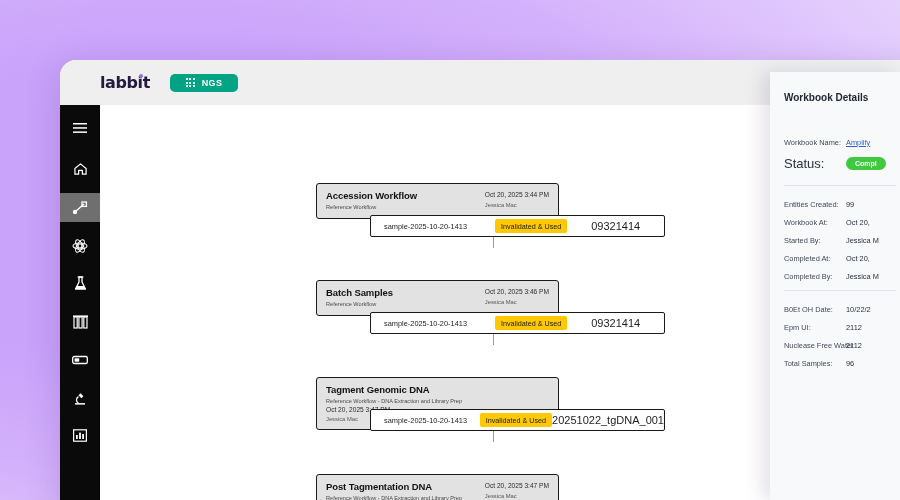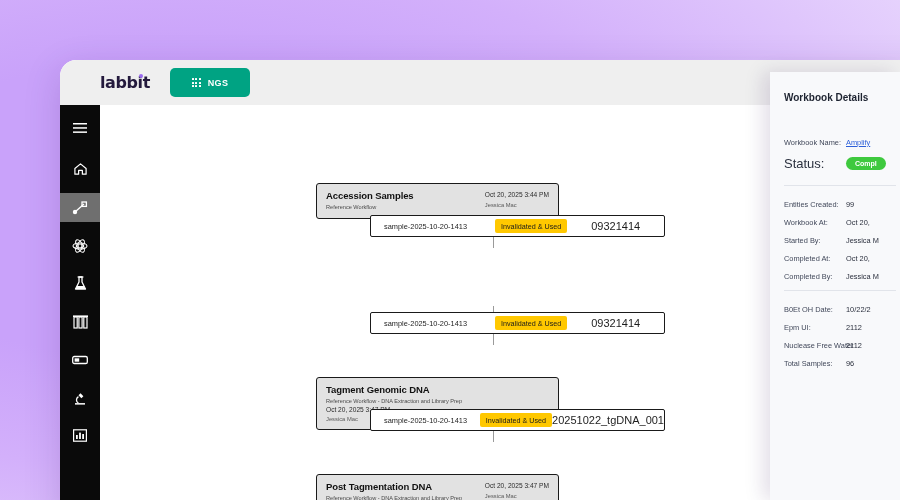--- a/index.html
+++ b/index.html
@@ -58,27 +58,27 @@
     position: absolute;
     width: 4px; height: 4px;
     border-radius: 50%;
     background: #9b6bf0;
     right: 7px;
     top: 1px;
   }
 
   .ngs-badge {
     margin-left: 20px;
-    height: 29px;
+    height: 18px;
     background: #00a383;
     border-radius: 5px;
     display: flex;
     align-items: center;
     gap: 7px;
-    padding: 0 22px;
+    padding: 0 16px;
     color: #ffffff;
     font-size: 9px;
     font-weight: 700;
     letter-spacing: 0.4px;
   }
   .dots-icon {
     display: grid;
     grid-template-columns: repeat(3, 2px);
     grid-template-rows: repeat(3, 2px);
     gap: 1.4px;
@@ -371,34 +371,44 @@
       </div>
       <div class="knot" style="left:387px; top:213px;">
         <span>x</span>
       </div>
       <div class="knot" style="left:387px; top:310px;">
         <span>x</span>
       </div>
 
       <div class="card" style="left:216px; top:78px;">
         <div>
-          <div class="card-title">Accession Samples</div>
+          <div class="card-title">Accession Workflow</div>
           <div class="card-sub">Reference Workflow</div>
         </div>
         <div class="card-meta">
           <div class="card-date">Oct 20, 2025 3:44 PM</div>
           <div class="card-user">Jessica Mac</div>
         </div>
       </div>
       <div class="row" style="left:270px; top:110px;">
         <span class="row-sample">sample-2025-10-20-1413</span>
         <span class="chip">Invalidated &amp; Used</span>
         <span class="row-id">09321414</span>
       </div>
 
+      <div class="card" style="left:216px; top:175px;">
+        <div>
+          <div class="card-title">Batch Samples</div>
+          <div class="card-sub">Reference Workflow</div>
+        </div>
+        <div class="card-meta">
+          <div class="card-date">Oct 20, 2025 3:46 PM</div>
+          <div class="card-user">Jessica Mac</div>
+        </div>
+      </div>
       <div class="row" style="left:270px; top:207px;">
         <span class="row-sample">sample-2025-10-20-1413</span>
         <span class="chip">Invalidated &amp; Used</span>
         <span class="row-id">09321414</span>
       </div>
 
       <div class="card" style="left:216px; top:272px;flex-direction:column;">
         <div>
           <div class="card-title">Tagment Genomic DNA</div>
           <div class="card-sub">Reference Workflow - DNA Extraction and Library Prep</div>

